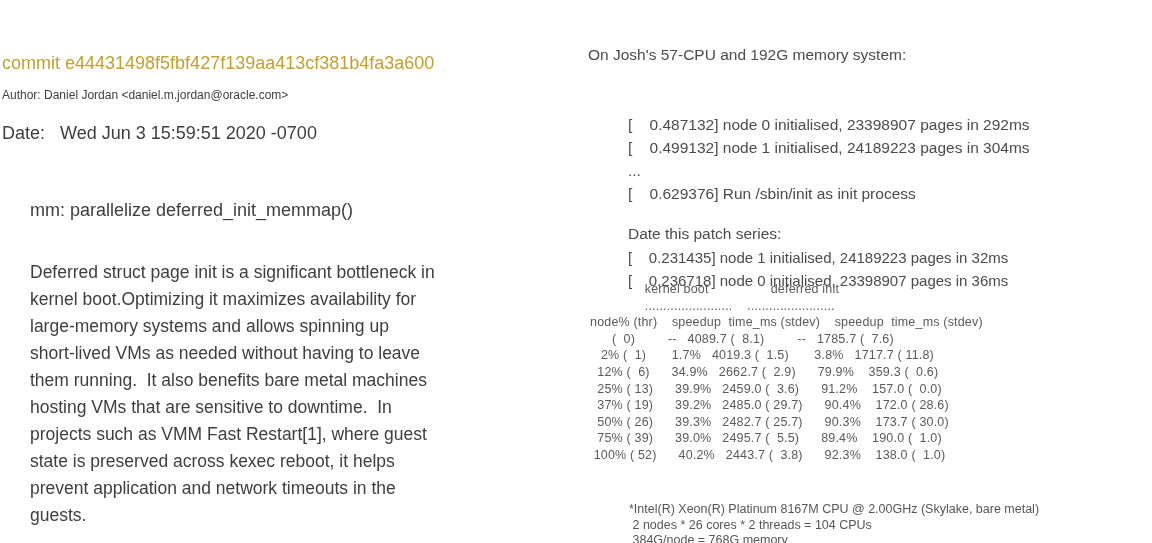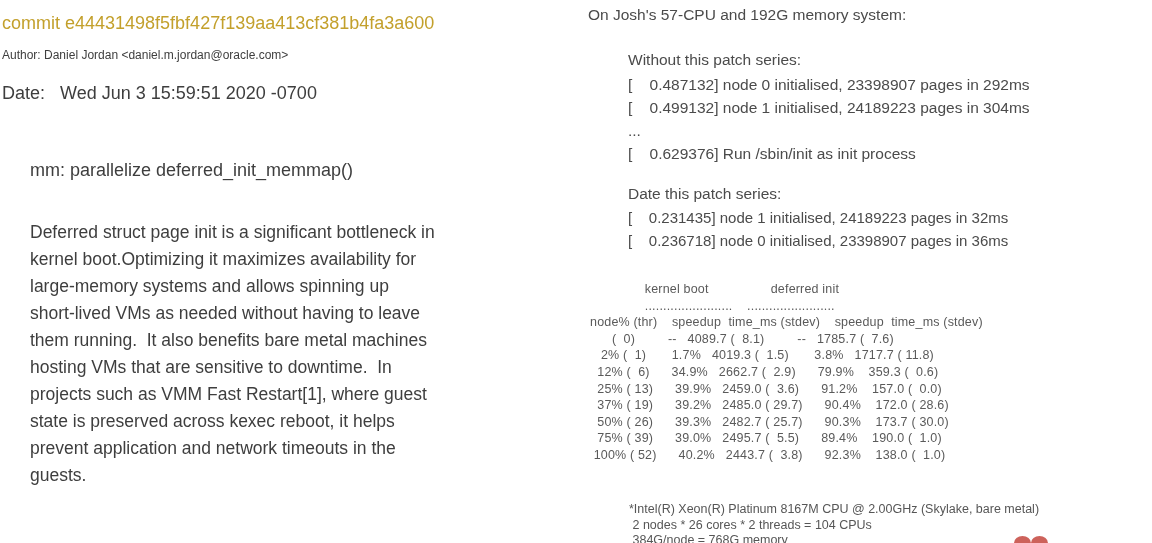--- a/index.html
+++ b/index.html
@@ -5,21 +5,21 @@
   html, body { margin: 0; padding: 0; background: #ffffff; }
   .slide {
     position: relative;
     width: 1152px;
     height: 543px;
     background: #ffffff;
     overflow: hidden;
     font-family: "Liberation Sans", sans-serif;
     color: var(--text, #3e3e3e);
   }
-  .abs { position: absolute; white-space: pre; }
+  .abs { position: absolute; white-space: pre; margin-top: 40px; }
 
   
   .commit-hash    { left: 2px;  top: 13px;  font-size: 18px; color: var(--hash, #c3a02c); }
   .author-line    { left: 2px;  top: 48px;  font-size: 12px; }
   .date-line      { left: 2px;  top: 83px;  font-size: 18px; }
   .commit-subject { left: 30px; top: 160px; font-size: 18px; }
   .commit-body    { left: 30px; top: 219px; font-size: 17.5px; line-height: 27px; }
 
   
   .system-heading { left: 588px; top: 6px;   font-size: 15.5px; color: var(--log, #4b4b4b); }
@@ -65,21 +65,20 @@
 short-lived VMs as needed without having to leave
 them running.  It also benefits bare metal machines
 hosting VMs that are sensitive to downtime.  In
 projects such as VMM Fast Restart[1], where guest
 state is preserved across kexec reboot, it helps
 prevent application and network timeouts in the
 guests.</div>
 
   <div class="abs system-heading">On Josh's 57-CPU and 192G memory system:</div>
 
-  <div class="abs without-label">Without this patch series:</div>
   <div class="abs without-lines">[    0.487132] node 0 initialised, 23398907 pages in 292ms
 [    0.499132] node 1 initialised, 24189223 pages in 304ms
 ...
 [    0.629376] Run /sbin/init as init process</div>
 
   <div class="abs with-label">Date this patch series:</div>
   <div class="abs with-lines">[    0.231435] node 1 initialised, 24189223 pages in 32ms
 [    0.236718] node 0 initialised, 23398907 pages in 36ms</div>
 
   <pre class="abs benchmark-table" id="benchmark-table">               kernel boot                 deferred init

